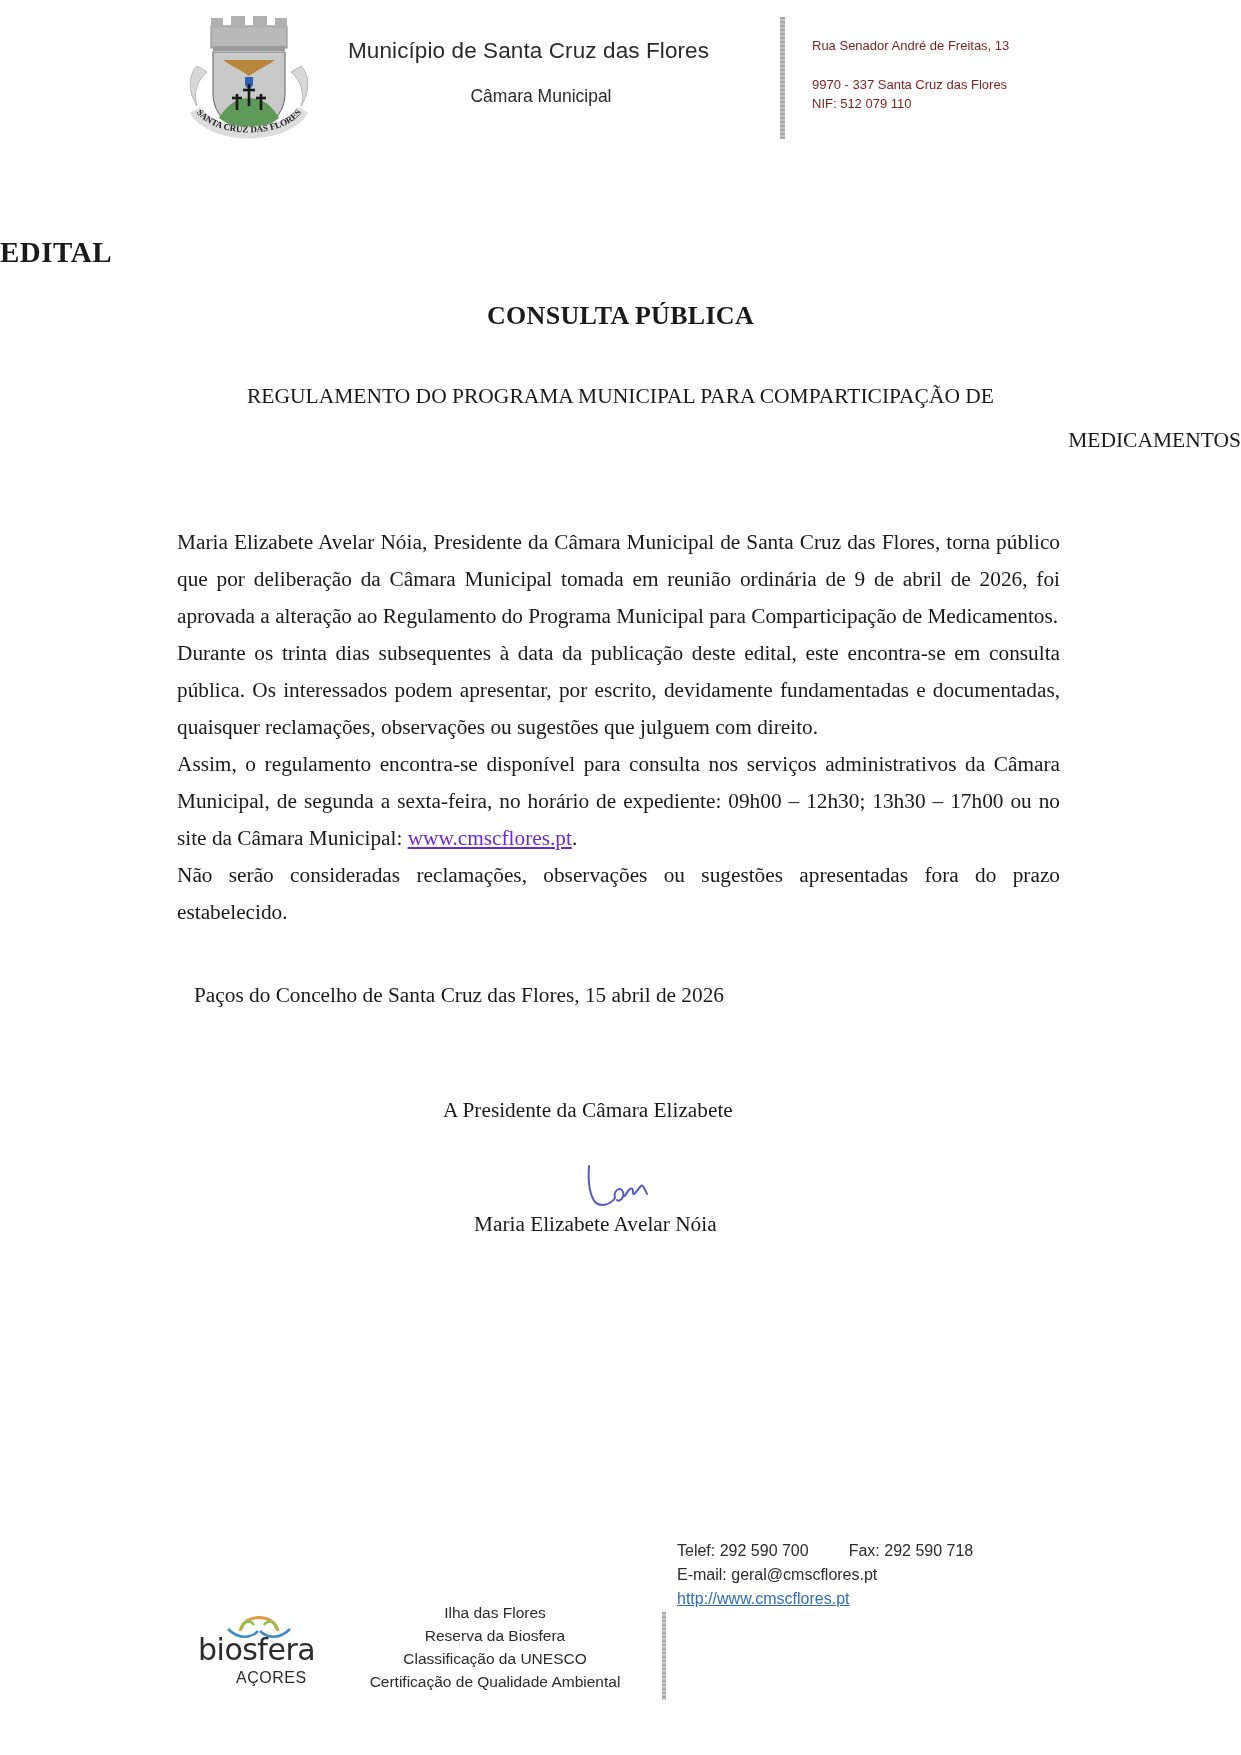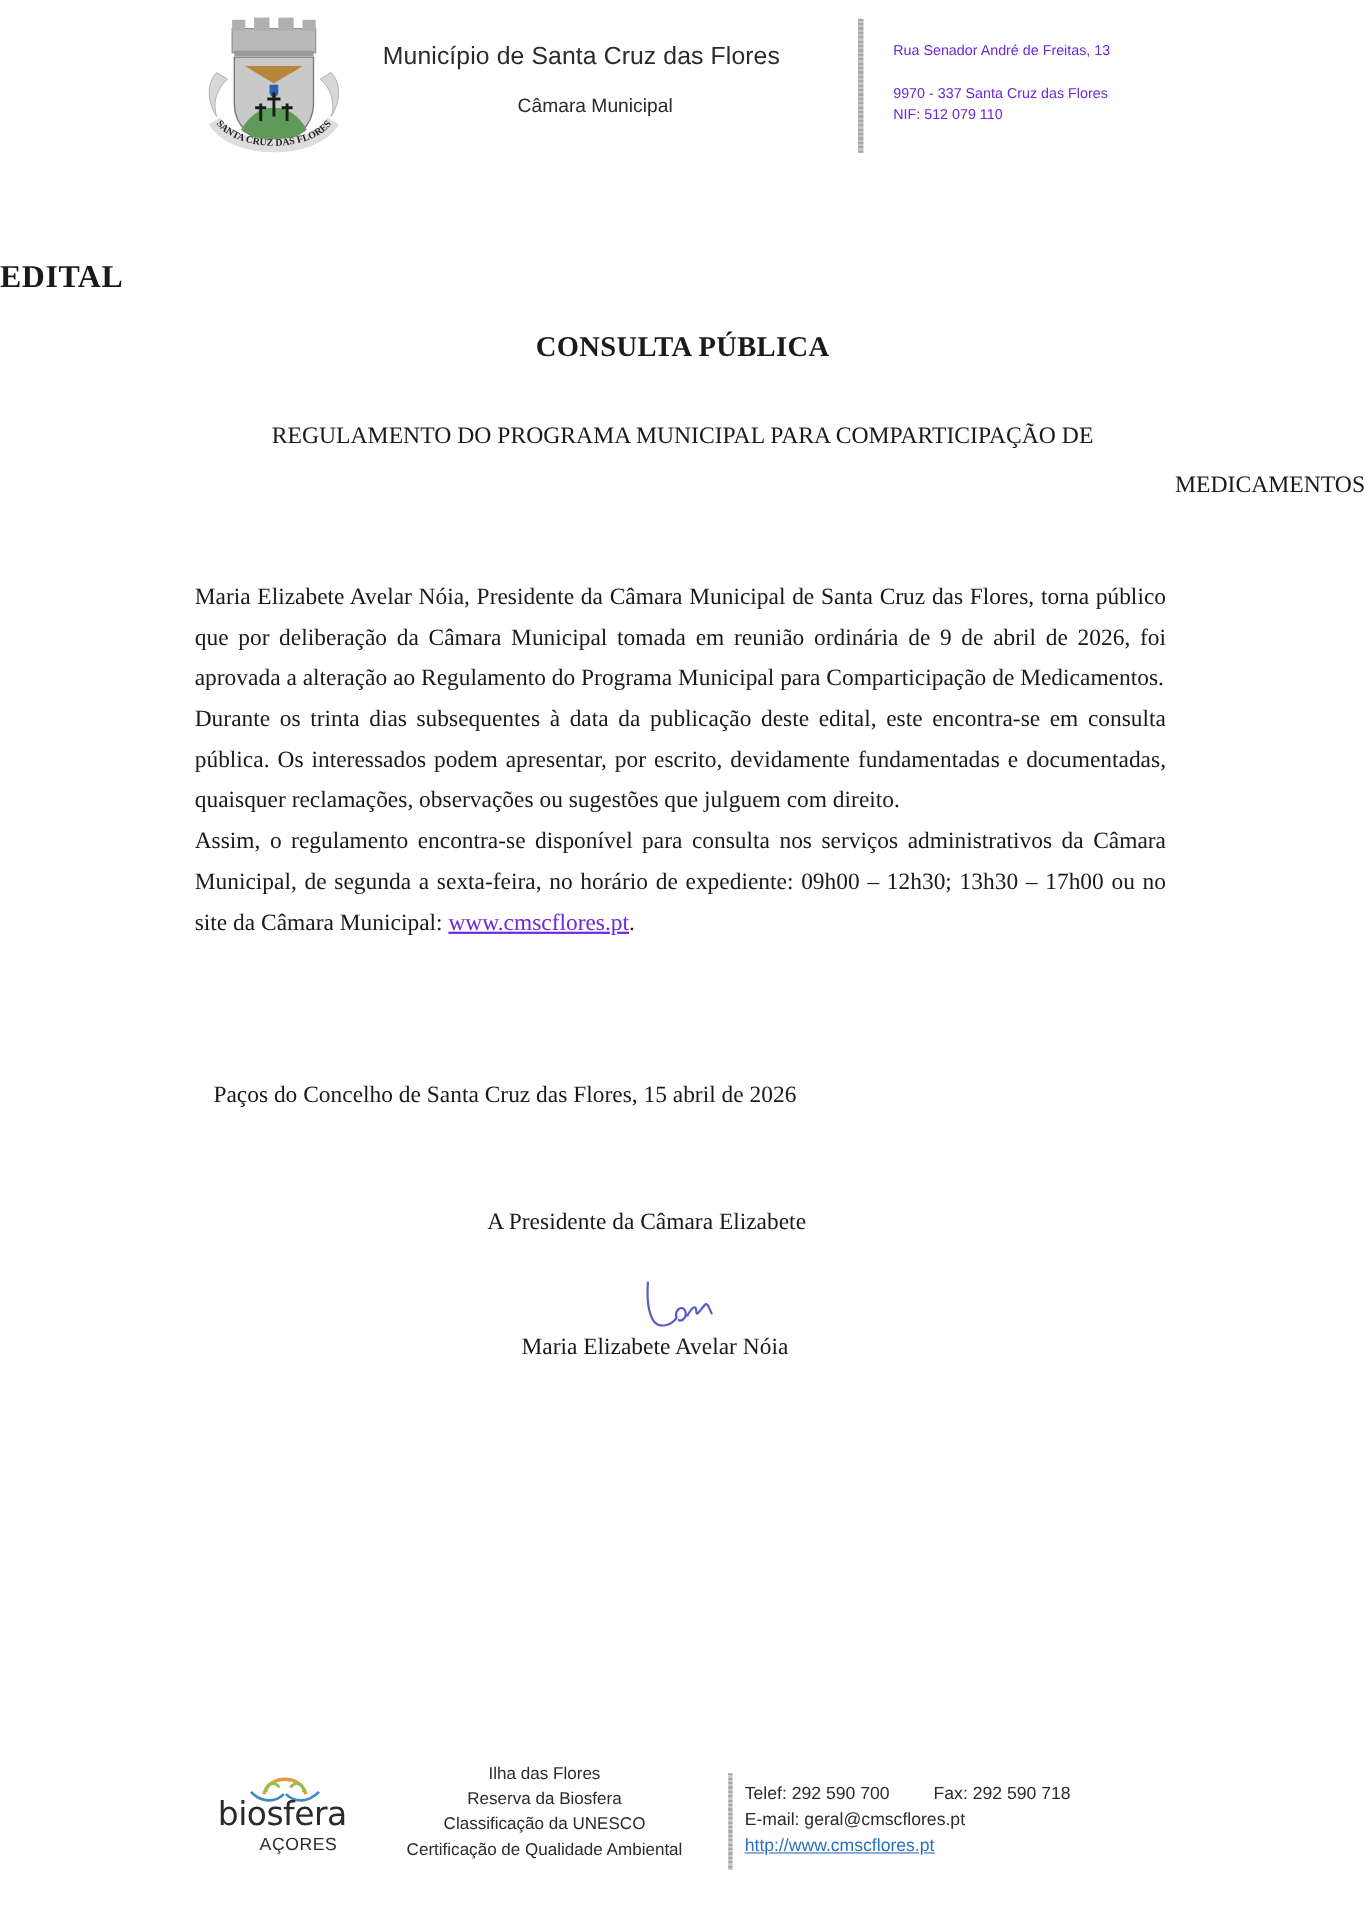--- a/index.html
+++ b/index.html
@@ -4,21 +4,21 @@
 <style>
   html, body { margin: 0; padding: 0; background: #ffffff; }
   body { width: 1241px; height: 1755px; position: relative; overflow: hidden; color: #1a1a1a; }
   .abs { position: absolute; }
 
   
   .crest { left: 183px; top: 14px; width: 132px; height: 132px; }
   .muni-title { left: 348px; top: 38px; font-family: "Liberation Sans", sans-serif; font-size: 22.5px; color: #2a2a2a; white-space: nowrap; letter-spacing: 0.1px; }
   .muni-sub { left: 348px; top: 86px; width: 386px; text-align: center; font-family: "Liberation Sans", sans-serif; font-size: 17.5px; color: #2a2a2a; white-space: nowrap; }
   .vdiv-top { left: 780px; top: 17px; width: 5px; height: 122px; background: repeating-linear-gradient(180deg, #a8a8a8 0 2px, #c4c4c4 2px 4px); }
-  .addr { left: 812px; font-family: "Liberation Sans", sans-serif; font-size: 13px; color: #6d28d9; white-space: nowrap; }
+  .addr { left: 812px; font-family: "Liberation Sans", sans-serif; font-size: 13px; color: #7f1d1d; white-space: nowrap; }
   .addr1 { top: 38px; }
   .addr2 { top: 77px; }
   .addr3 { top: 96px; }
 
   
   .serif { font-family: "Liberation Serif", serif; }
   .t-edital { left: 0; width: 1241px; top: 236px; font-size: 29px; font-weight: bold; letter-spacing: 0.5px; }
   .t-consulta { left: 0; width: 1241px; top: 301px; text-align: center; font-size: 26px; font-weight: bold; letter-spacing: 0.3px; }
   .t-reg1 { left: 0; width: 1241px; top: 384px; text-align: center; font-size: 21.5px; }
   .t-reg2 { left: 0; width: 1241px; top: 428px; text-align: right; font-size: 21.5px; }
@@ -33,21 +33,21 @@
   .sign-role { left: 443px; top: 1098px; font-size: 21.3px; white-space: nowrap; }
   .signature { left: 585px; top: 1160px; width: 120px; height: 60px; }
   .sign-name { left: 474px; top: 1212px; font-size: 21.3px; white-space: nowrap; }
 
   
   .bio-logo { left: 198px; top: 1605px; width: 140px; height: 60px; }
   .bio-word { left: 198px; top: 1632px; font-family: "DejaVu Sans", sans-serif; font-size: 30px; color: #2b2b2b; font-weight: normal; letter-spacing: -0.5px; }
   .bio-acores { left: 236px; top: 1669px; font-family: "Liberation Sans", sans-serif; font-size: 16px; color: #2b2b2b; letter-spacing: 0.5px; }
   .foot-mid { left: 340px; width: 310px; top: 1601px; text-align: center; font-family: "Liberation Sans", sans-serif; font-size: 15.5px; line-height: 23px; color: #2b2b2b; }
   .vdiv-foot { left: 662px; top: 1612px; width: 4px; height: 88px; background: repeating-linear-gradient(180deg, #a8a8a8 0 2px, #c8c8c8 2px 4px); }
-  .foot-contact { left: 677px; top: 1619px; font-family: "Liberation Sans", sans-serif; font-size: 16px; line-height: 24px; color: #2b2b2b; white-space: nowrap; }
+  .foot-contact { left: 677px; top: 1539px; font-family: "Liberation Sans", sans-serif; font-size: 16px; line-height: 24px; color: #2b2b2b; white-space: nowrap; }
   .foot-contact .fax { margin-left: 40px; }
   .foot-link { color: #2a6fc0; text-decoration: underline; }
 </style>
 </head>
 <body>
 
 <div class="abs crest">
   <svg width="132" height="132" viewBox="0 0 132 132">
 
     <rect x="28" y="12" width="76" height="22" fill="#b9b9b9" stroke="#8a8a8a" stroke-width="1"></rect>
@@ -93,20 +93,21 @@
 
 <div class="abs serif t-edital">EDITAL</div>
 <div class="abs serif t-consulta">CONSULTA PÚBLICA</div>
 <div class="abs serif t-reg1">REGULAMENTO DO PROGRAMA MUNICIPAL PARA COMPARTICIPAÇÃO DE</div>
 <div class="abs serif t-reg2">MEDICAMENTOS</div>
 
 <div class="abs serif body-text">
   <p class="last-left">Maria Elizabete Avelar Nóia, Presidente da Câmara Municipal de Santa Cruz das Flores, torna público que por deliberação da Câmara Municipal tomada em reunião ordinária de 9 de abril de 2026, foi aprovada a alteração ao Regulamento do Programa Municipal para Comparticipação de Medicamentos.</p>
   <p class="last-left">Durante os trinta dias subsequentes à data da publicação deste edital, este encontra-se em consulta pública. Os interessados podem apresentar, por escrito, devidamente fundamentadas e documentadas, quaisquer reclamações, observações ou sugestões que julguem com direito.</p>
   <p class="last-left"><span>Assim, o regulamento encontra-se disponível para consulta nos serviços administrativos da Câmara Municipal, de segunda a sexta-feira, no horário de expediente: 09h00 – 12h30; 13h30 – 17h00 ou no site da Câmara Municipal: </span><a class="link">www.cmscflores.pt</a><span>.</span></p>
+  <p class="last-left">Não serão consideradas reclamações, observações ou sugestões apresentadas fora do prazo estabelecido.</p>
 </div>
 
 <div class="abs serif place-date">Paços do Concelho de Santa Cruz das Flores, 15 abril de 2026</div>
 <div class="abs serif sign-role">A Presidente da Câmara Elizabete</div>
 <div class="abs signature">
   <svg width="120" height="60" viewBox="0 0 120 60">
     <path d="M4 6 C3 20, 4 34, 10 42 C16 48, 26 44, 30 38 M30 38 C28 30, 36 26, 38 32 C40 38, 34 42, 32 40 M40 36 C44 28, 48 26, 48 32 C48 38, 52 30, 56 26 C58 24, 60 30, 62 34" fill="none" stroke="#5a5ac8" stroke-width="2" stroke-linecap="round" stroke-linejoin="round"></path>
   </svg>
 </div>
 <div class="abs serif sign-name">Maria Elizabete Avelar Nóia</div>

